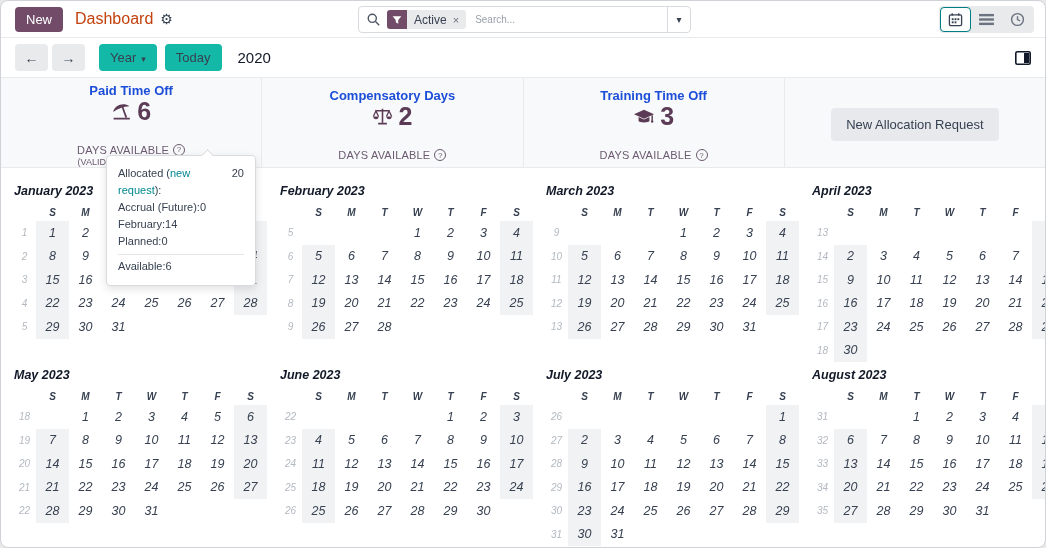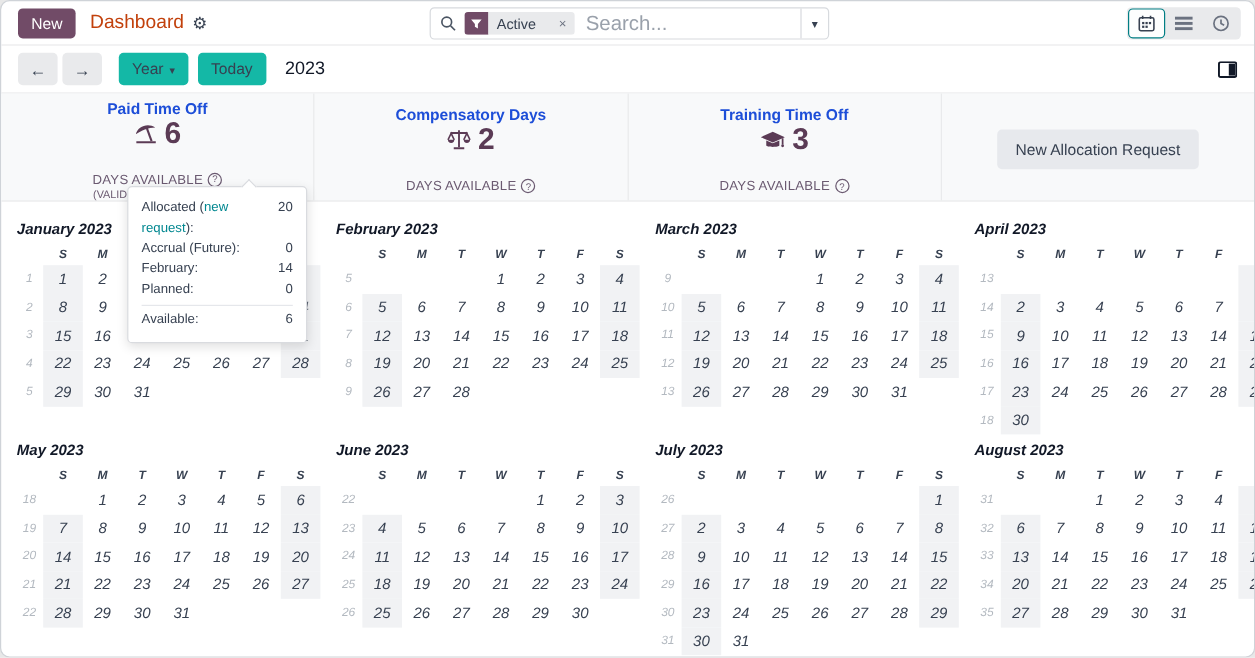--- a/index.html
+++ b/index.html
@@ -13,24 +13,24 @@
   .topbar { height:37px; display:flex; align-items:center; padding:16px 14px; border-bottom:1px solid #e9eaec; position:relative; }
   .btn-new { background:#714B67; color:#fff; border:none; border-radius:4px; font:500 13px "Liberation Sans",sans-serif; padding:5px 11px; cursor:pointer; }
   .app-title { font-size:16px; color:#c2410c; margin-left:12px; font-weight:400; }
   .gear { margin-left:7px; font-size:14px; color:#374151; cursor:pointer; }
   .gear::before { content:"⚙"; }
   
   .searchbar { position:absolute; left:357px; top:5px; width:333px; height:27px; border:1px solid #d7dade; border-radius:4px; display:flex; align-items:center; background:#fff; }
   .search-icon { margin:0 7px 0 8px; display:flex; }
   .facet { display:flex; align-items:stretch; height:19px; border-radius:3px; overflow:hidden; }
   .facet-funnel { background:#714B67; width:20px; display:flex; align-items:center; justify-content:center; }
-  .facet-body { background:#e9eaec; display:flex; align-items:center; gap:19px; padding:0 7px; font-size:12px; color:#374151; }
+  .facet-body { background:#e9eaec; display:flex; align-items:center; gap:6px; padding:0 7px; font-size:12px; color:#374151; }
   .facet-x { font-size:11px; color:#6b7280; cursor:pointer; }
   .facet-x::before { content:"×"; }
-  .search-placeholder { margin-left:9px; font-size:17px; color:#9aa1ab; flex:1; }
+  .search-placeholder { margin-left:9px; font-size:10px; color:#9aa1ab; flex:1; }
   .search-caret { width:23px; align-self:stretch; border-left:1px solid #d7dade; display:flex; align-items:center; justify-content:center; cursor:pointer; color:#374151; font-size:10px; }
   .search-caret::before { content:"▾"; }
   
   .viewswitch { position:absolute; right:11px; top:5px; display:flex; background:#e9eaec; border-radius:4px; padding:1px; }
   .vbtn { width:31px; height:25px; display:flex; align-items:center; justify-content:center; border-radius:4px; border:1px solid transparent; cursor:pointer; }
   .vbtn.active { background:#fdfefe; border-color:#017e84; }
   
   .navbar { height:40px; display:flex; align-items:center; padding:0 14px; border-bottom:1px solid #e9eaec; gap:4px; }
   .nav-arrow { width:33px; height:27px; background:#e9eaec; border:none; border-radius:4px; font-size:14px; color:#374151; cursor:pointer; }
   .btn-gray { background:#14b8a6; border:none; border-radius:4px; padding:6px 11px; font:400 13px "Liberation Sans",sans-serif; color:#374151; cursor:pointer; }
@@ -47,21 +47,21 @@
   .stat-valrow { display:flex; align-items:center; gap:5px; margin:1px 0; }
   .stat-value { font-size:25px; font-weight:700; color:#5b3b55; line-height:1; }
   .stat-label { font-size:11px; color:#6b5a71; letter-spacing:.2px; display:flex; align-items:center; gap:4px;margin-top:19px; }
   .help-icon { width:12px; height:12px; border:1px solid #6b5a71; border-radius:50%; font-size:8px; display:inline-flex; align-items:center; justify-content:center; color:#6b5a71; }
   .help-icon::before { content:"?"; }
   .stat-note { font-size:9px; color:#6b5a71; margin-top:1px; }
   .btn-alloc { background:#e7e9ed; border:none; border-radius:4px; padding:9px 15px; font:400 13px "Liberation Sans",sans-serif; color:#374151; cursor:pointer; }
   
   .tooltip { position:absolute; left:105px; top:154px; width:150px; background:#fff; border:1px solid #d9dbdf; border-radius:4px; box-shadow:0 3px 9px rgba(0,0,0,.12); padding:9px 11px 10px; z-index:20; font-size:11px; color:#374151; }
   .tooltip::before { content:""; position:absolute; top:-5px; left:96px; width:8px; height:8px; background:#fff; border-left:1px solid #d9dbdf; border-top:1px solid #d9dbdf; transform:rotate(45deg); }
-  .tt-row { display:flex; justify-content:space-between; line-height:1.55; }
+  .tt-row { display:flex; line-height:1.55; }
   .tt-link { color:#018790; cursor:pointer; }
   .tt-divider { border-top:1px solid #e5e7eb; margin:4px 0 3px; }
   
   .calendar-grid { display:grid; grid-template-columns:repeat(4,1fr); grid-auto-rows:184px; padding-top:8px; }
   .month { padding:4px 0 0 12px;font-style:italic; }
   .month-title { font-size:12.5px; font-weight:700; color:#111827; margin:4px 0 5px 1px; }
   .month-table { display:grid; grid-template-columns:23px repeat(7,33px); }
   .mcell { display:flex; align-items:center; justify-content:center; height:23.5px; font-size:12.5px; color:#374151; }
   .mhead { height:18px; font-size:10px; font-weight:700; color:#374151; }
   .wknum { font-size:10px; color:#b3b9c0; }
@@ -127,21 +127,21 @@
           </svg>
       </span>
     </div>
   </div>
 
   <div class="navbar">
     <button class="nav-arrow">←</button>
     <button class="nav-arrow">→</button>
     <button class="btn-gray btn-year">Year</button>
     <button class="btn-gray btn-today">Today</button>
-    <span class="nav-range">2023</span>
+    <span class="nav-range">2020</span>
     <span class="panel-toggle">
       <svg width="16" height="14" viewBox="0 0 16 14">
           <rect x="0.8" y="0.8" width="14.4" height="12.4" rx="1.5" fill="none" stroke="#111827" stroke-width="1.6"></rect>
           <rect x="9" y="2" width="5.2" height="10" fill="#111827"></rect>
         </svg>
     </span>
   </div>
 
   <div class="stats">
 

